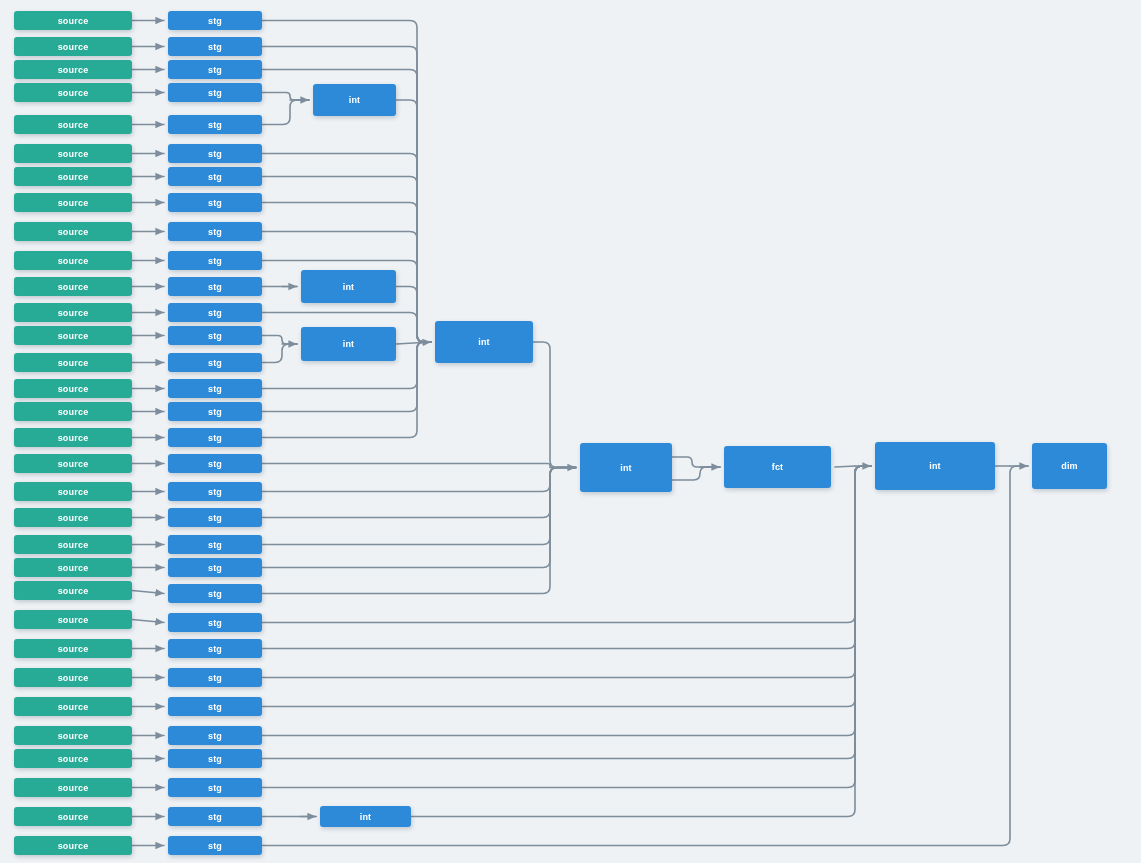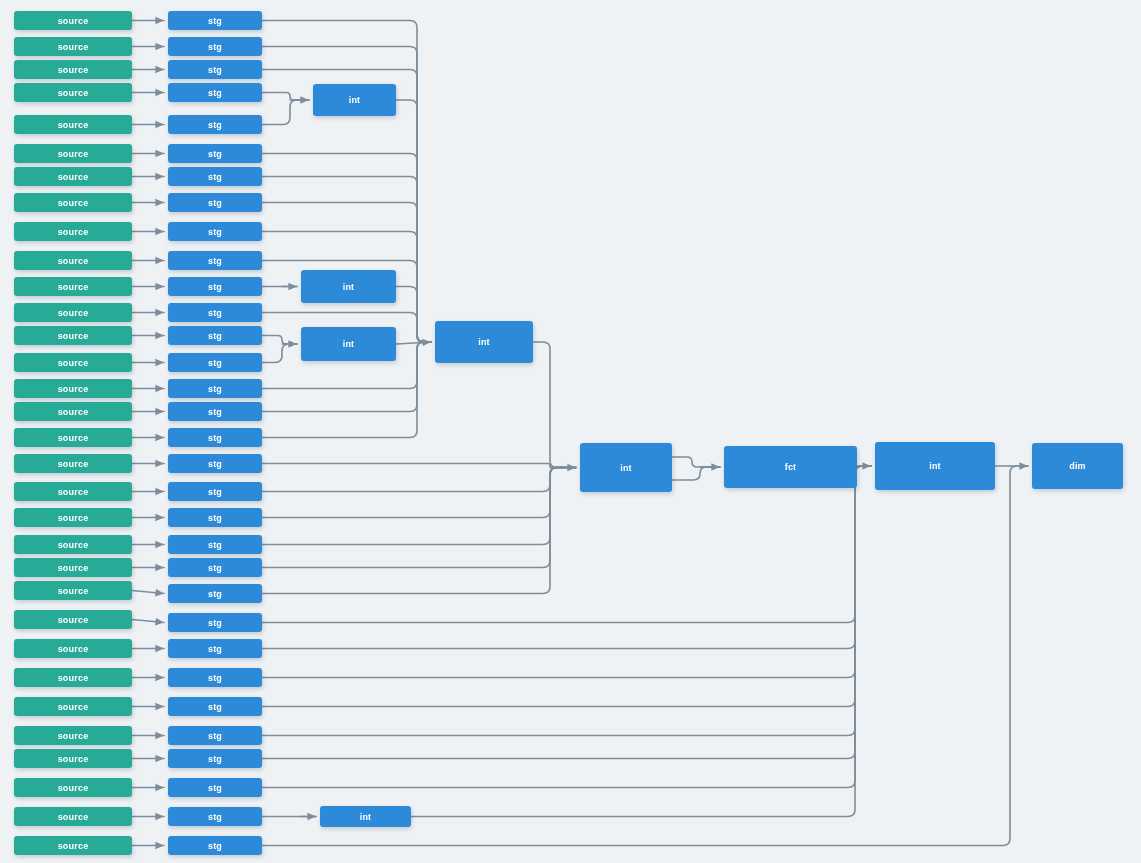--- a/index.html
+++ b/index.html
@@ -322,26 +322,26 @@
       </div>
       <div class="node int" style="left: 301px; top: 327px; width: 95px; height: 34px;">
         <span class="node-label">int</span>
       </div>
       <div class="node int" style="left: 435px; top: 321px; width: 98px; height: 42px;">
         <span class="node-label">int</span>
       </div>
       <div class="node int" style="left: 580px; top: 443px; width: 92px; height: 49px;">
         <span class="node-label">int</span>
       </div>
-      <div class="node fct" style="left: 724px; top: 446px; width: 133px; height: 42px;">
+      <div class="node fct" style="left: 724px; top: 446px; width: 107px; height: 42px;">
         <span class="node-label">fct</span>
       </div>
       <div class="node int" style="left: 875px; top: 442px; width: 120px; height: 48px;">
         <span class="node-label">int</span>
       </div>
-      <div class="node dim" style="left: 1032px; top: 443px; width: 91px; height: 46px; align-items: center;">
+      <div class="node dim" style="left: 1032px; top: 443px; width: 75px; height: 46px; align-items: center;">
         <span class="node-label">dim</span>
       </div>
       <div class="node int" style="left: 320px; top: 806px; width: 91px; height: 21px;">
         <span class="node-label">int</span>
       </div>
     </div>
 </div>
 
 </body></html>

